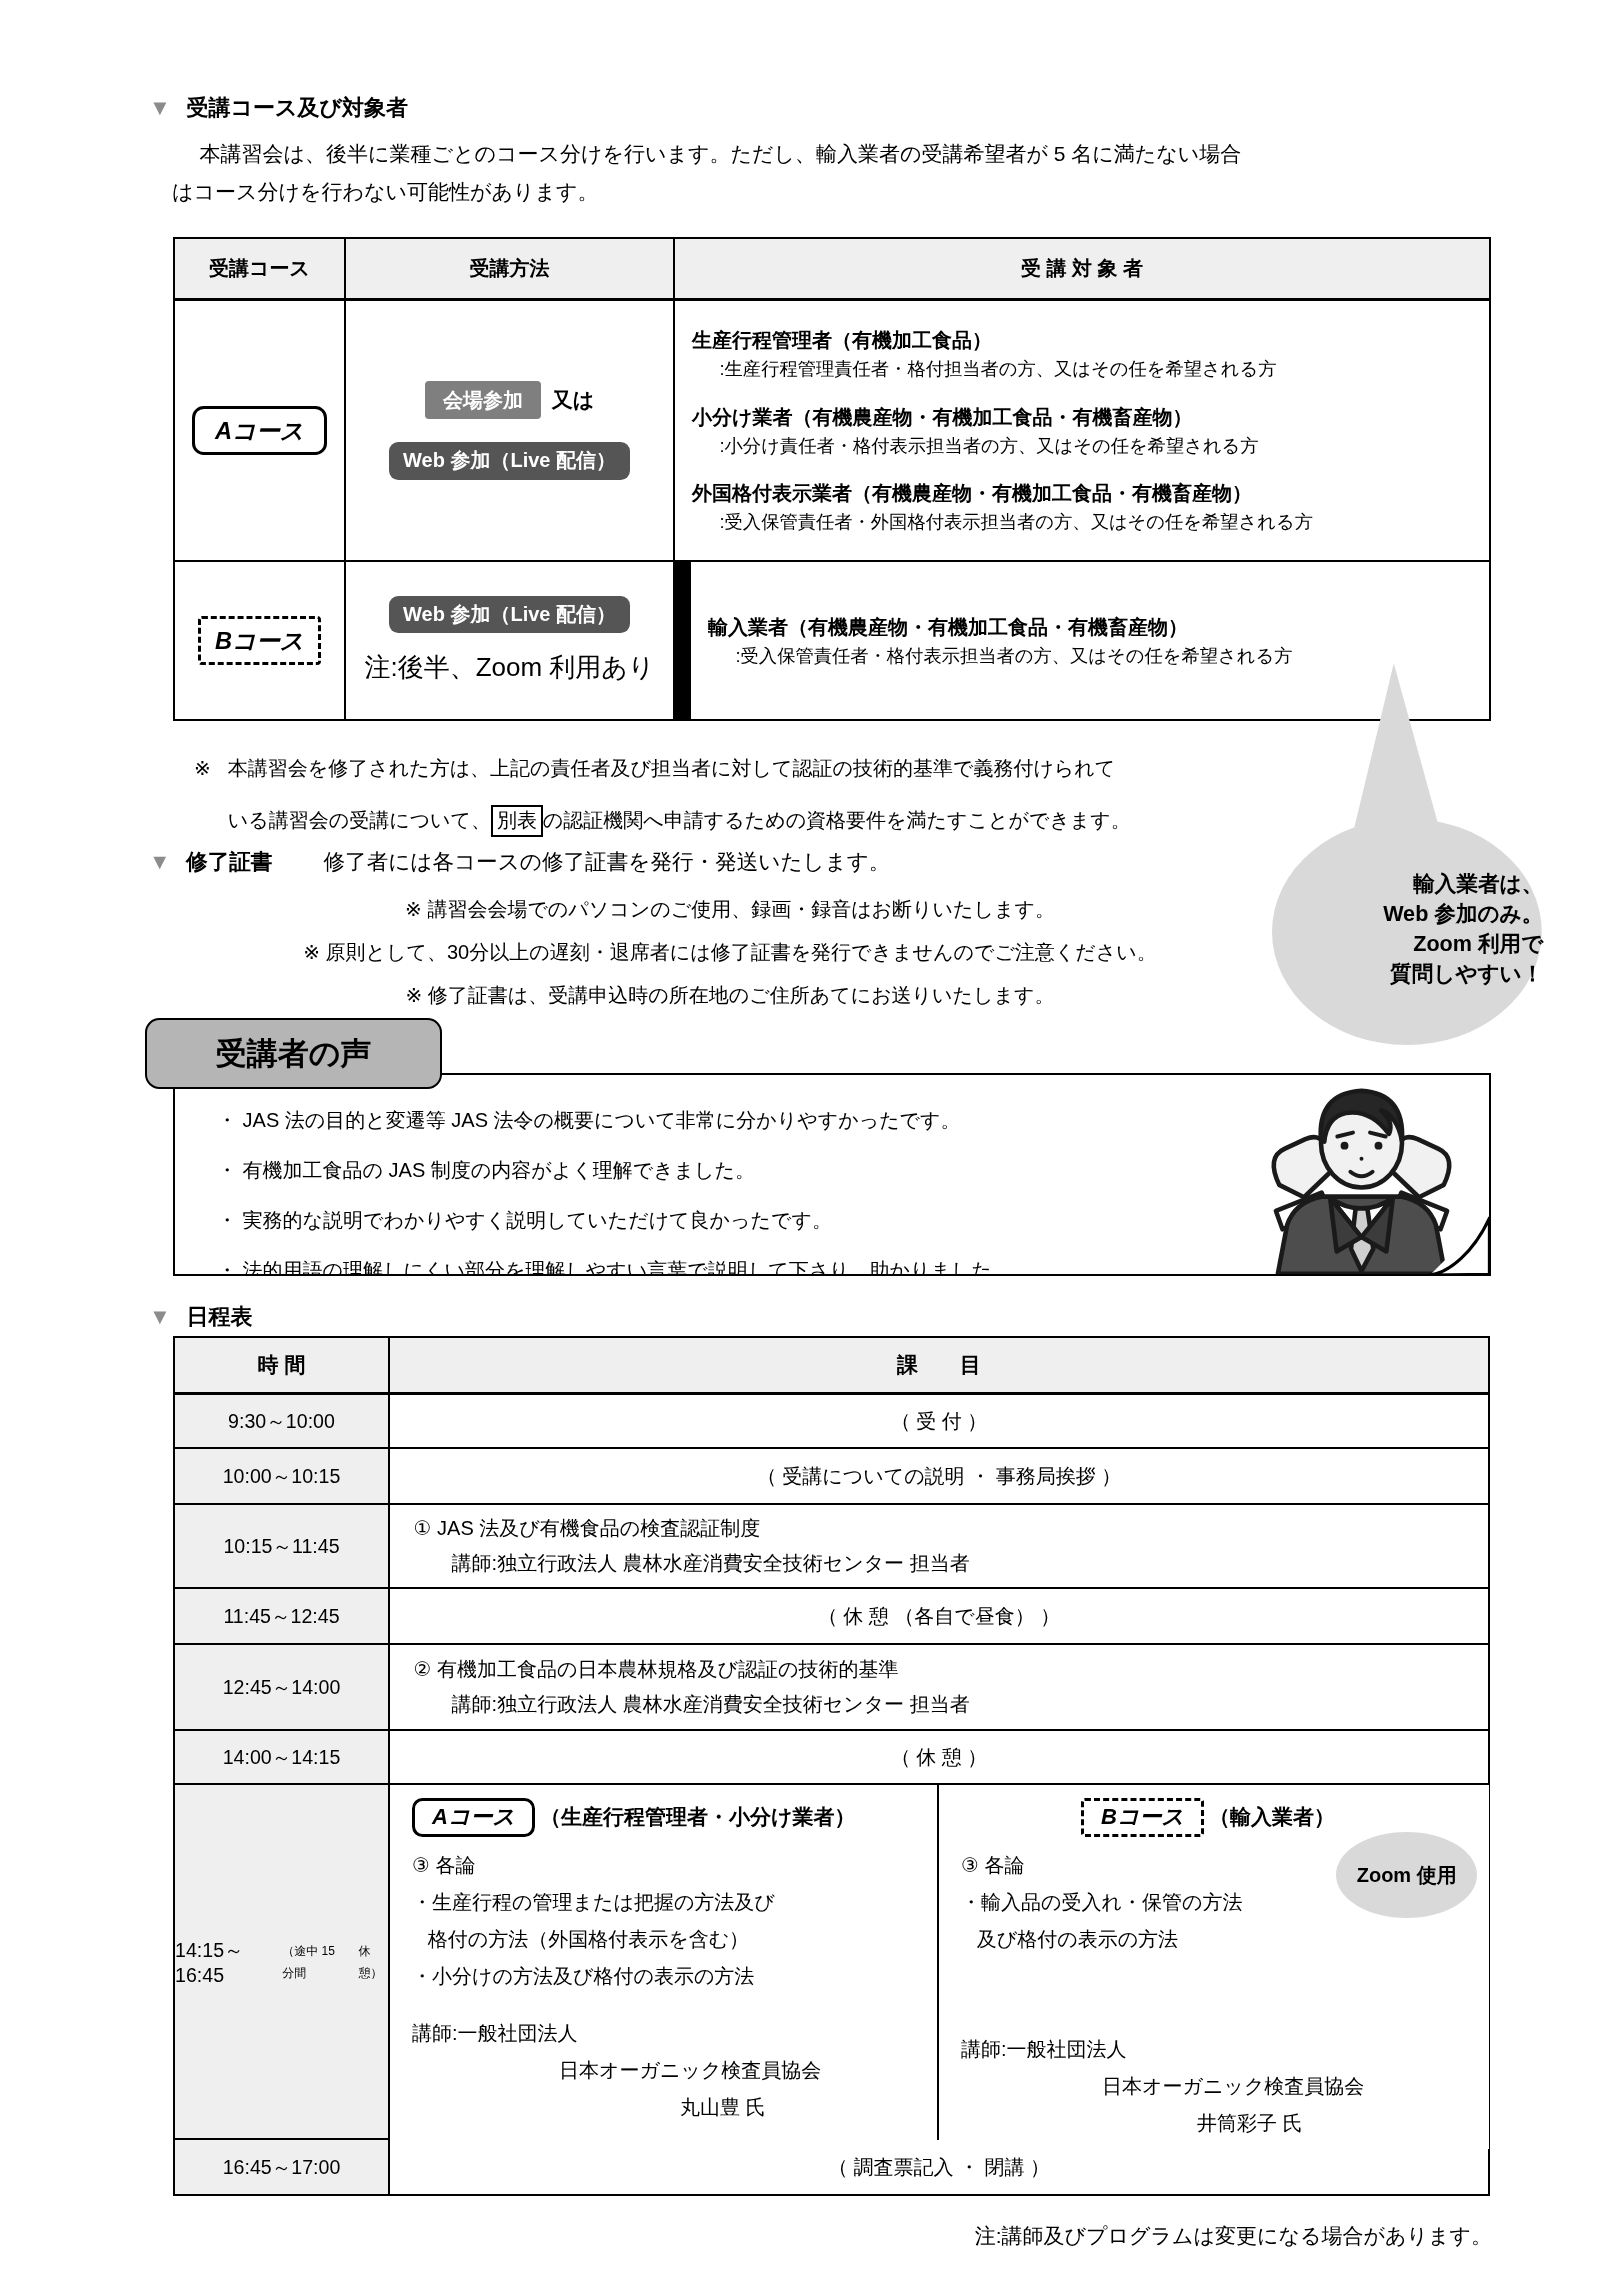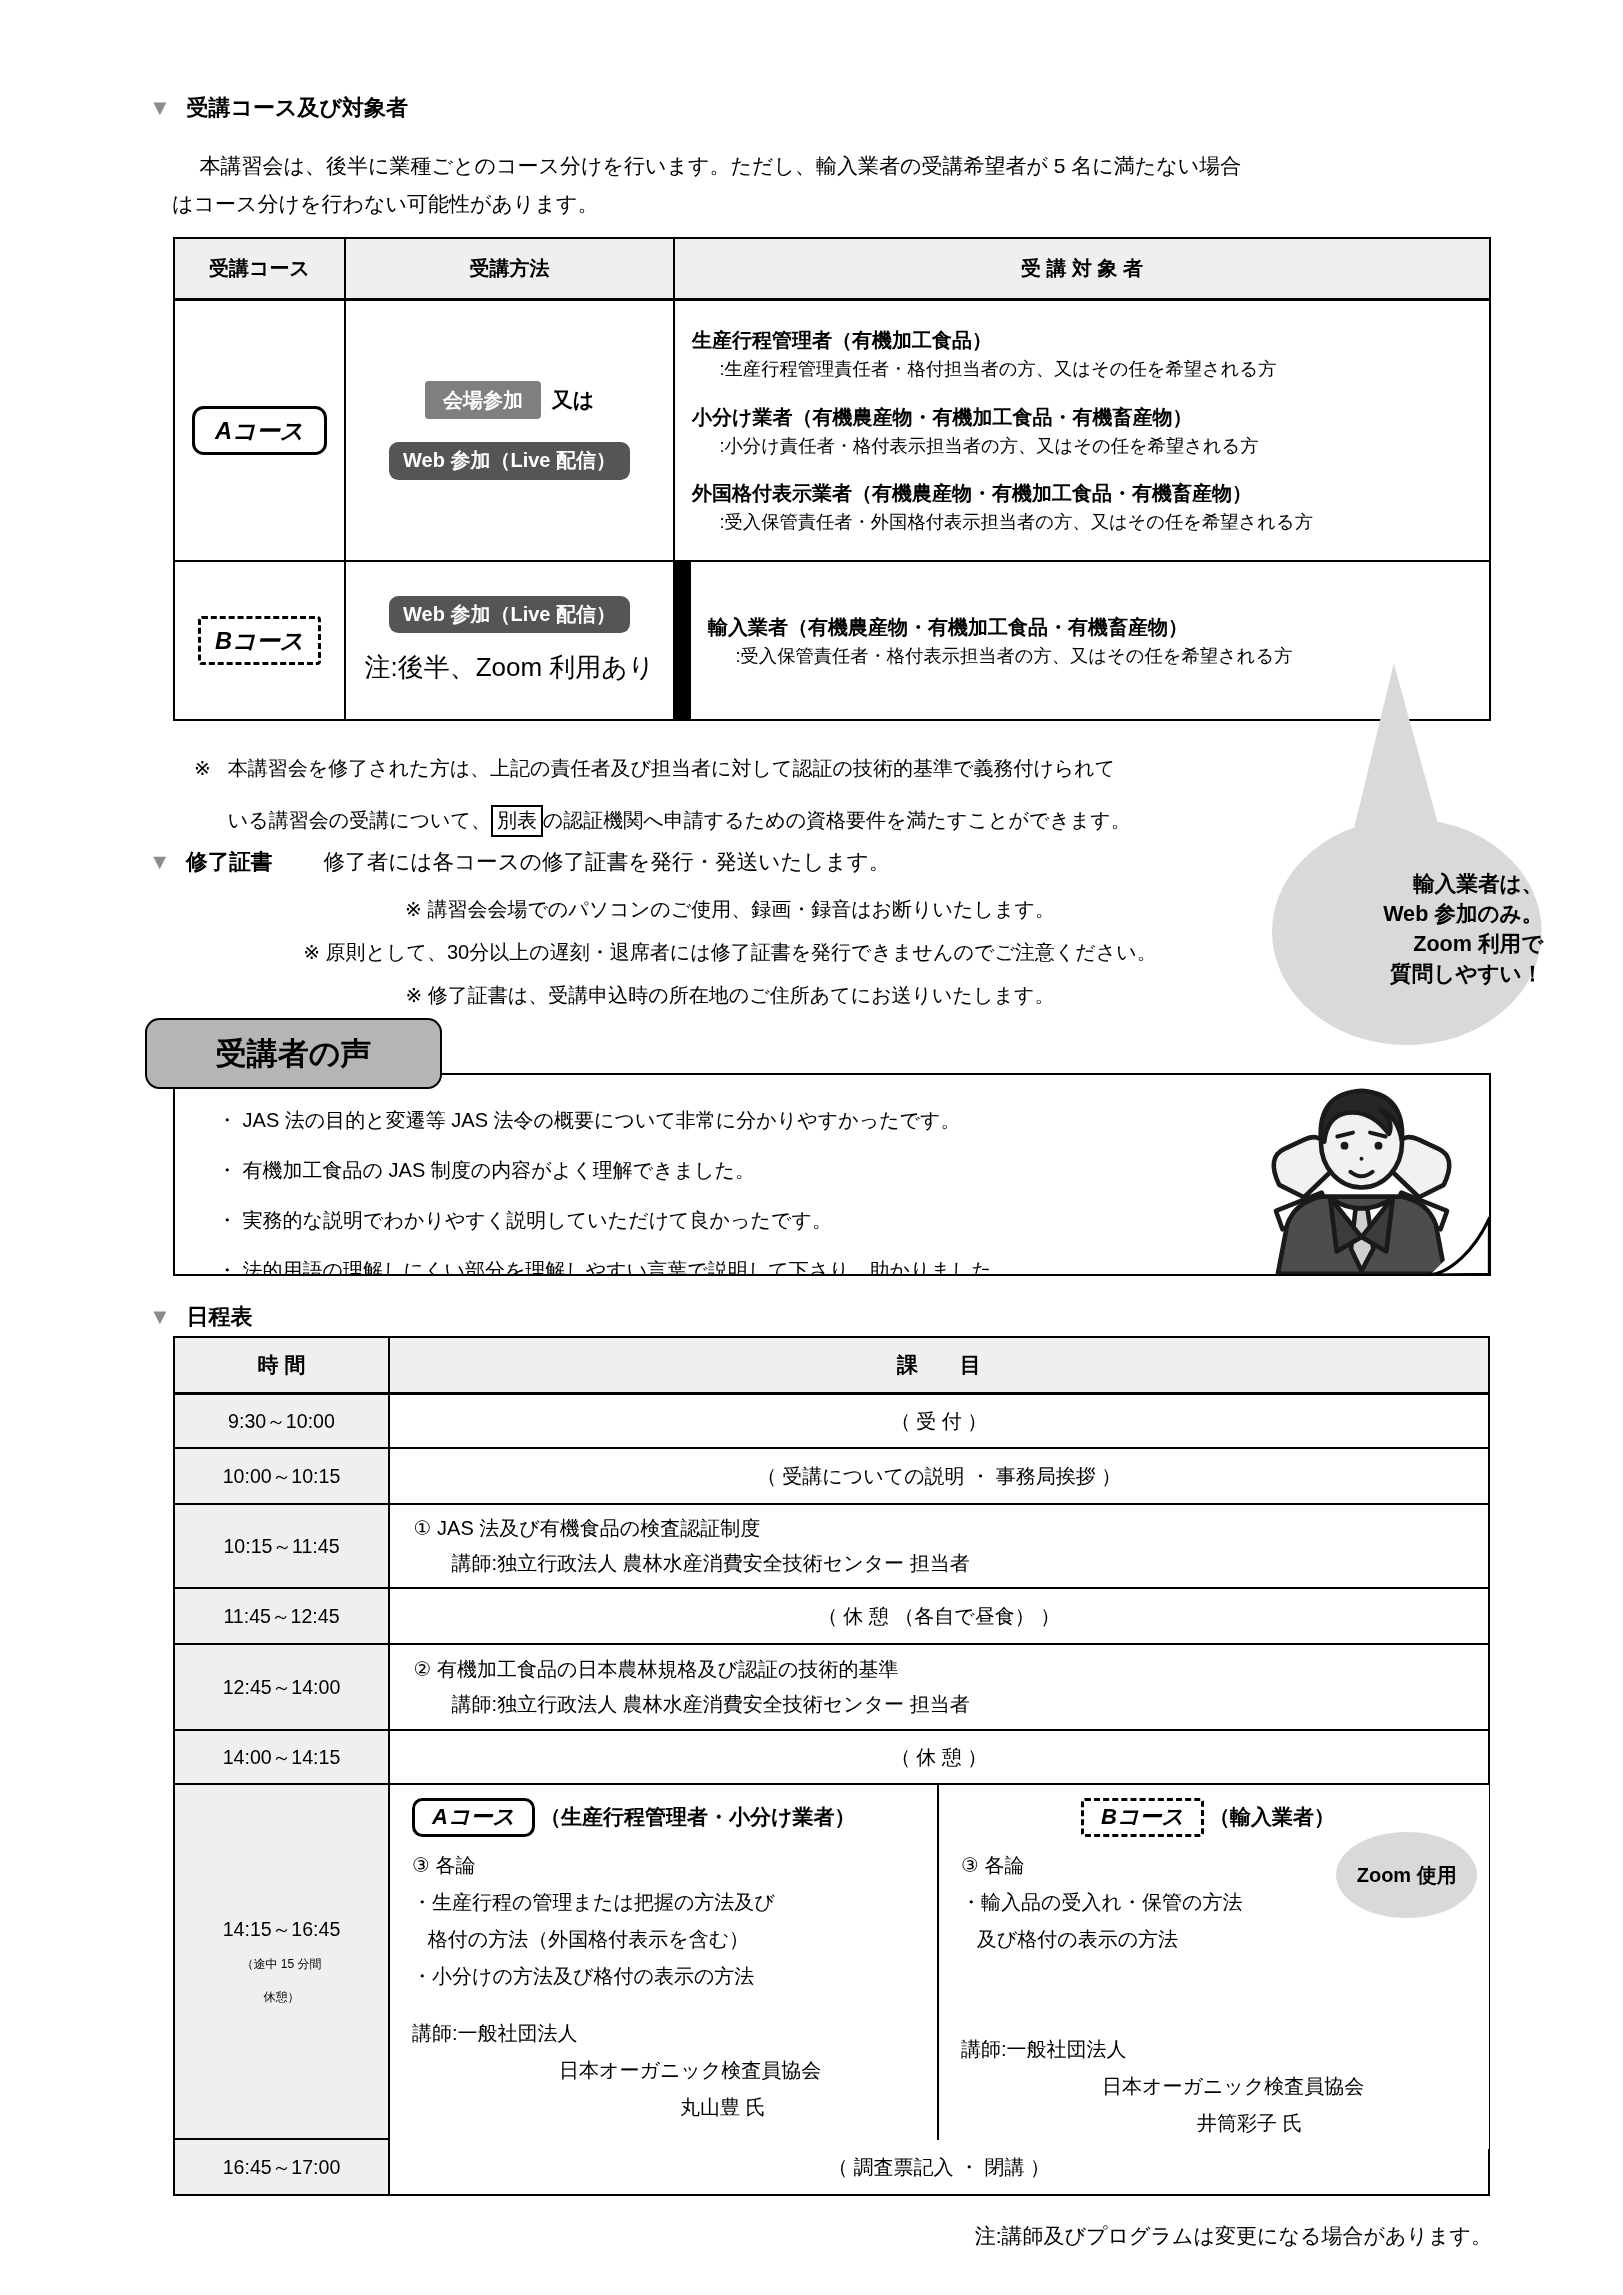--- a/index.html
+++ b/index.html
@@ -6,21 +6,21 @@
   .page{position:relative;width:1623px;height:2295px;background:#fff;color:#000;
         font-family:"Liberation Sans","DejaVu Sans",sans-serif;overflow:hidden;}
 
   .tri{color:#8c8c8c;font-style:normal;}
 
   
   .sec-head{position:absolute;display:flex;align-items:center;gap:15.7px;
             font-size:22px;font-weight:bold;}
 
   
-  #intro{position:absolute;left:172px;top:147px;width:1323px;font-size:21px;line-height:38px;}
+  #intro{position:absolute;left:172px;top:135px;width:1323px;font-size:21px;line-height:38px;}
   #intro .l1{text-indent:27.5px;}
 
   
   #course-table{position:absolute;left:173px;top:237px;display:grid;
     grid-template-columns:169px 327px 814px;grid-template-rows:60px 259px 157px;
     gap:2px;background:#000;border:2.6px solid #000;}
   .cell{background:#fff;}
   .ct-head{background:#efefef;display:flex;align-items:center;justify-content:center;
            font-weight:bold;font-size:20px;border-bottom:1.3px solid #000;}
   .center-cell{display:flex;align-items:center;justify-content:center;}
@@ -76,21 +76,21 @@
 
   
   #sched{position:absolute;left:173px;top:1336px;display:grid;
     grid-template-columns:213px 1098px;
     grid-template-rows:55px 52px 54px 82px 54px 84px 52px 353px 54px;
     gap:2px;background:#000;border:2.6px solid #000;}
   .sc-head{background:#efefef;display:flex;align-items:center;justify-content:center;
            font-weight:bold;font-size:21px;border-bottom:1.3px solid #000;}
   .time-cell{background:#efefef;display:flex;align-items:center;justify-content:center;
              font-size:19.6px;}
-  .time-cell.multi{flex-direction:column;gap:10.5px;}
+  .time-cell.multi{flex-direction:row;gap:10.5px;}
   .time-sub{font-size:12px;line-height:22px;}
   .sub-center{display:flex;align-items:center;justify-content:center;font-size:20px;}
   .sub-lines{display:flex;flex-direction:column;justify-content:center;
              padding-left:23.6px;font-size:20px;line-height:35px;}
   .sub-lines .l2{padding-left:38px;}
 
   .split-wrap{background:#000;display:grid;grid-template-columns:547px 550px;gap:2px;}
   .sr{background:#fff;position:relative;padding:13px 7.9px 6.5px 22px;font-size:20px;}
   .badge-line{display:flex;align-items:center;gap:5.2px;margin-bottom:10.5px;}
   .badge-line.centered{justify-content:center;padding-right:26px;}

